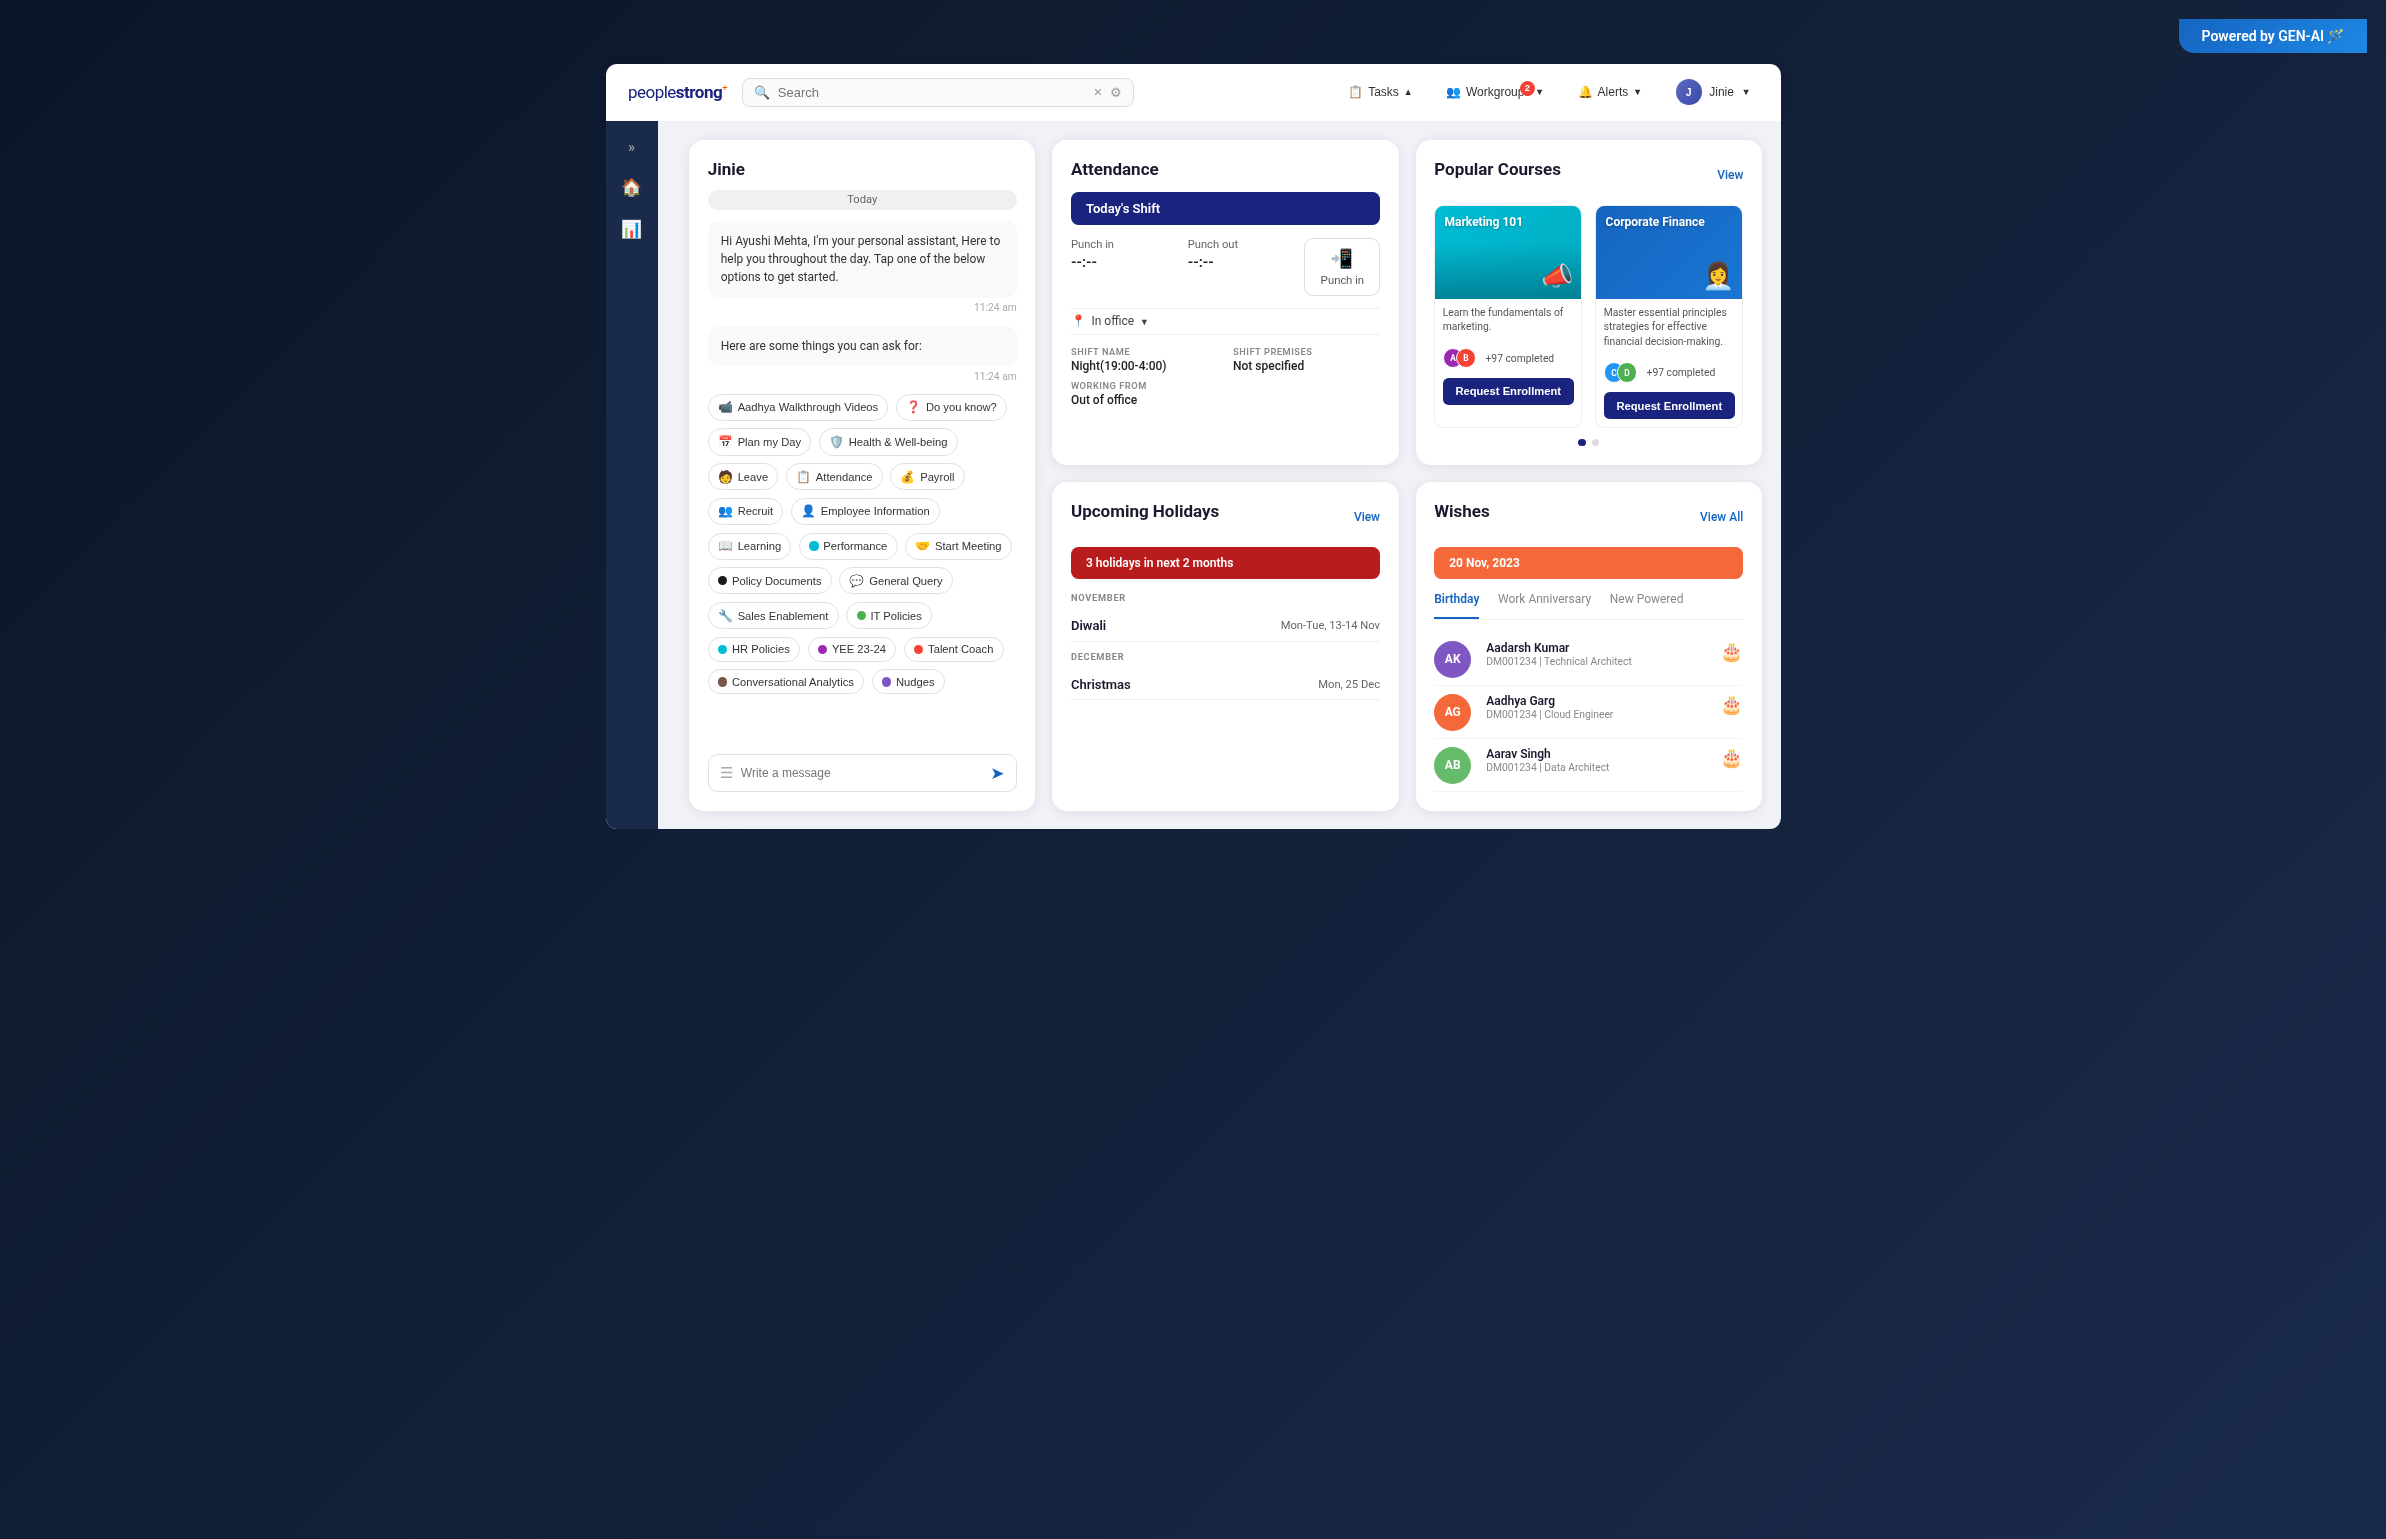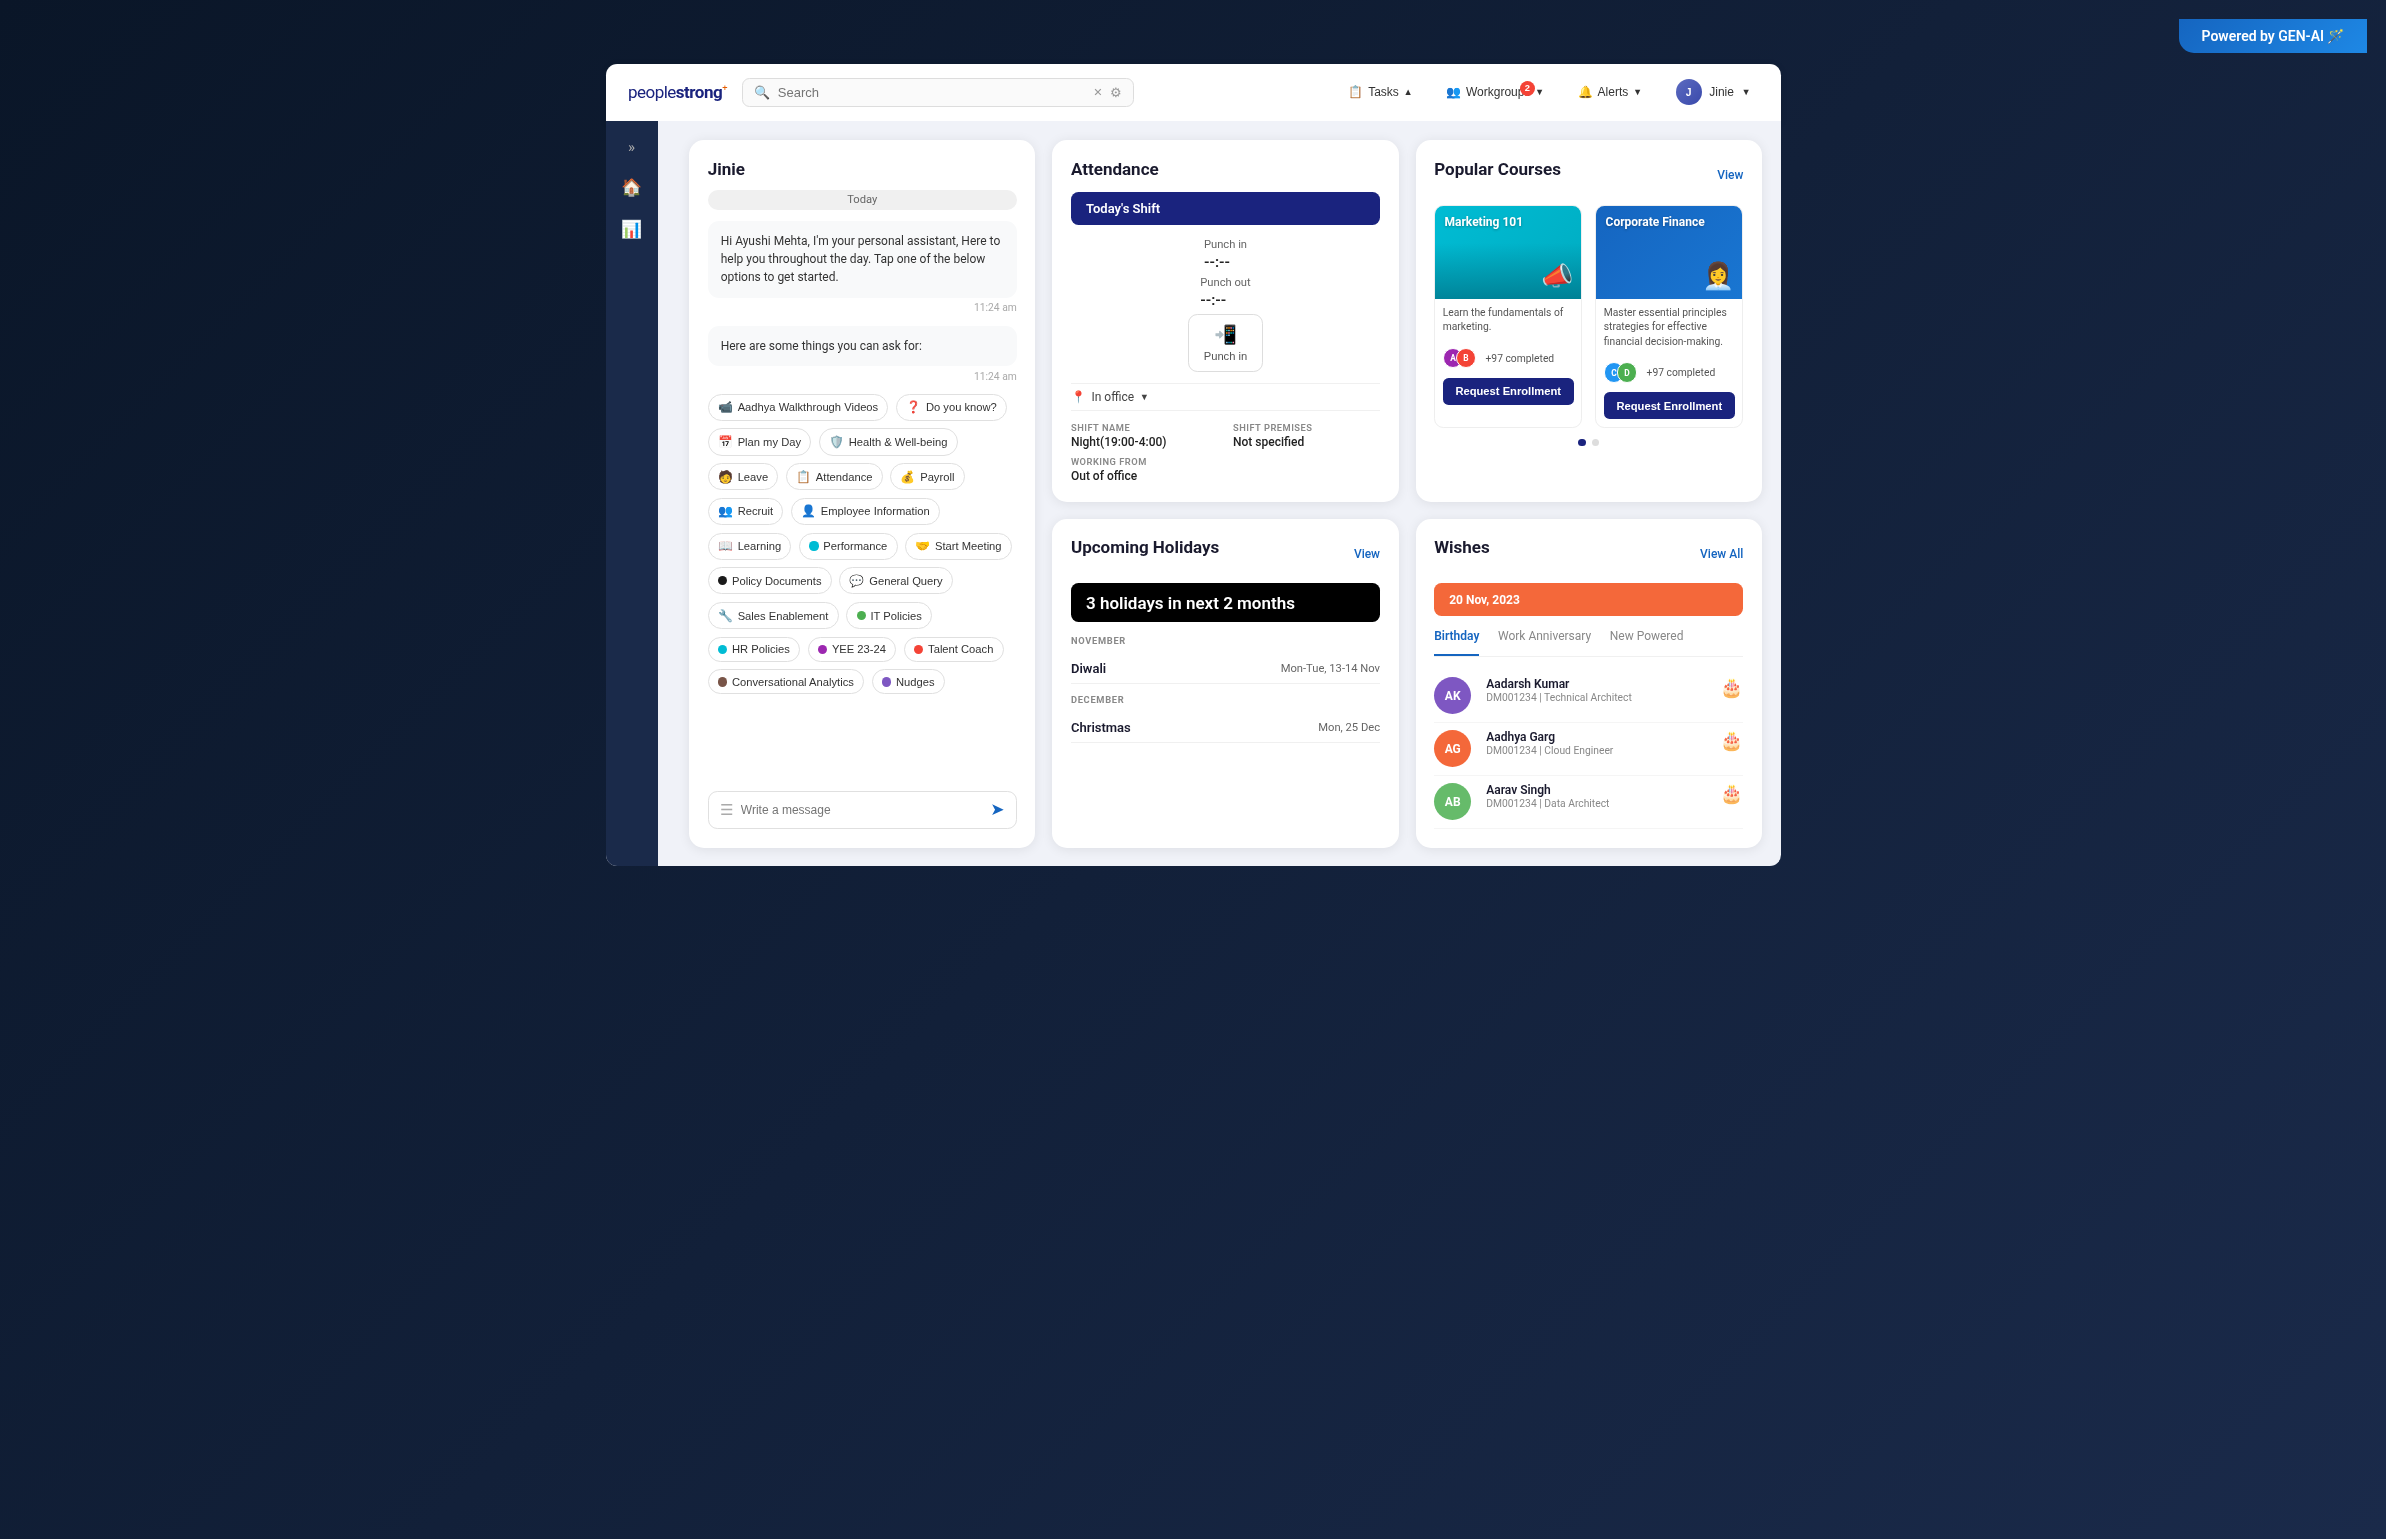--- a/index.html
+++ b/index.html
@@ -175,25 +175,24 @@
       background: #1a237e;
       color: white;
       padding: 9.3px 15px;
       border-radius: 7.5px;
       font-size: 13px;
       font-weight: 600;
       margin-bottom: 13px;
     }
     .punch-row {
       display: flex;
-      align-items: center;
+      align-items: flex-start;
       gap: 5px;
       margin-bottom: 11.2px;
       position: relative;
-      flex-direction: column;
     }
     .punch-col {
       flex: 1;
     }
     .punch-label {
       font-size: 11.2px;
       color: #666;
       margin-bottom: 1.9px;
     }
     .punch-time {
@@ -437,25 +436,25 @@
     .send-btn {
       background: none;
       border: none;
       cursor: pointer;
       color: #1565c0;
       font-size: 17px;
     }
     
     .holidays-card {}
     .orange-banner {
-      background: #000000;
+      background: #b91c1c;
       color: white;
       padding: 9.3px 15px;
       border-radius: 7.5px;
-      font-size: 17px;
+      font-size: 12px;
       font-weight: 600;
       margin-bottom: 13px;
     }
     .holiday-month {
       font-size: 9.3px;
       font-weight: 700;
       color: #888;
       text-transform: uppercase;
       letter-spacing: 0.7px;
       margin-bottom: 7.5px;

